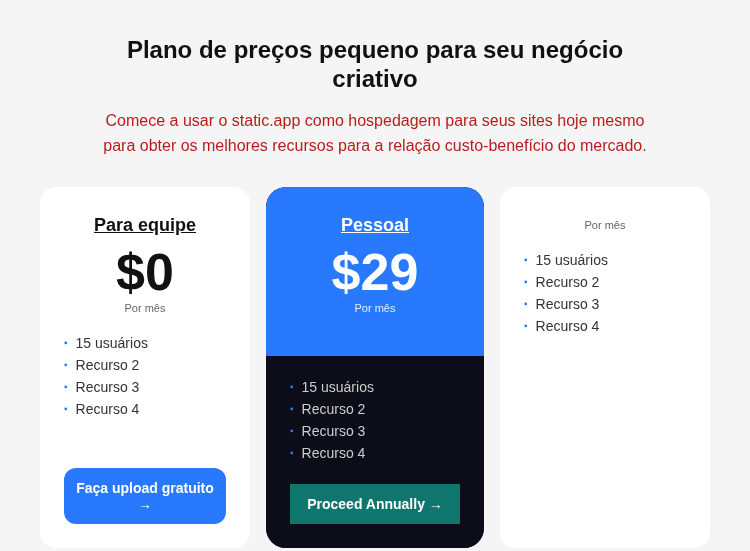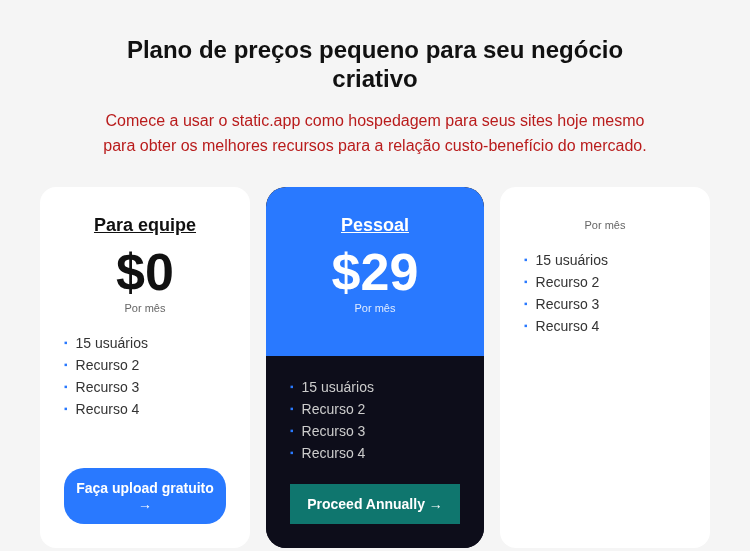--- a/index.html
+++ b/index.html
@@ -144,21 +144,21 @@
       color: #2979ff;
     }
 
     .card-btn {
       display: block;
       width: 100%;
       padding: 12px 8px;
       background: #2979ff;
       color: #fff;
       border: none;
-      border-radius: 20px;
+      border-radius: 12px;
       font-size: 14px;
       font-weight: 600;
       cursor: pointer;
       text-align: center;
     }
 
     .card.featured .card-btn {
       background: #0f766e;
       border-radius: 0;
     }

